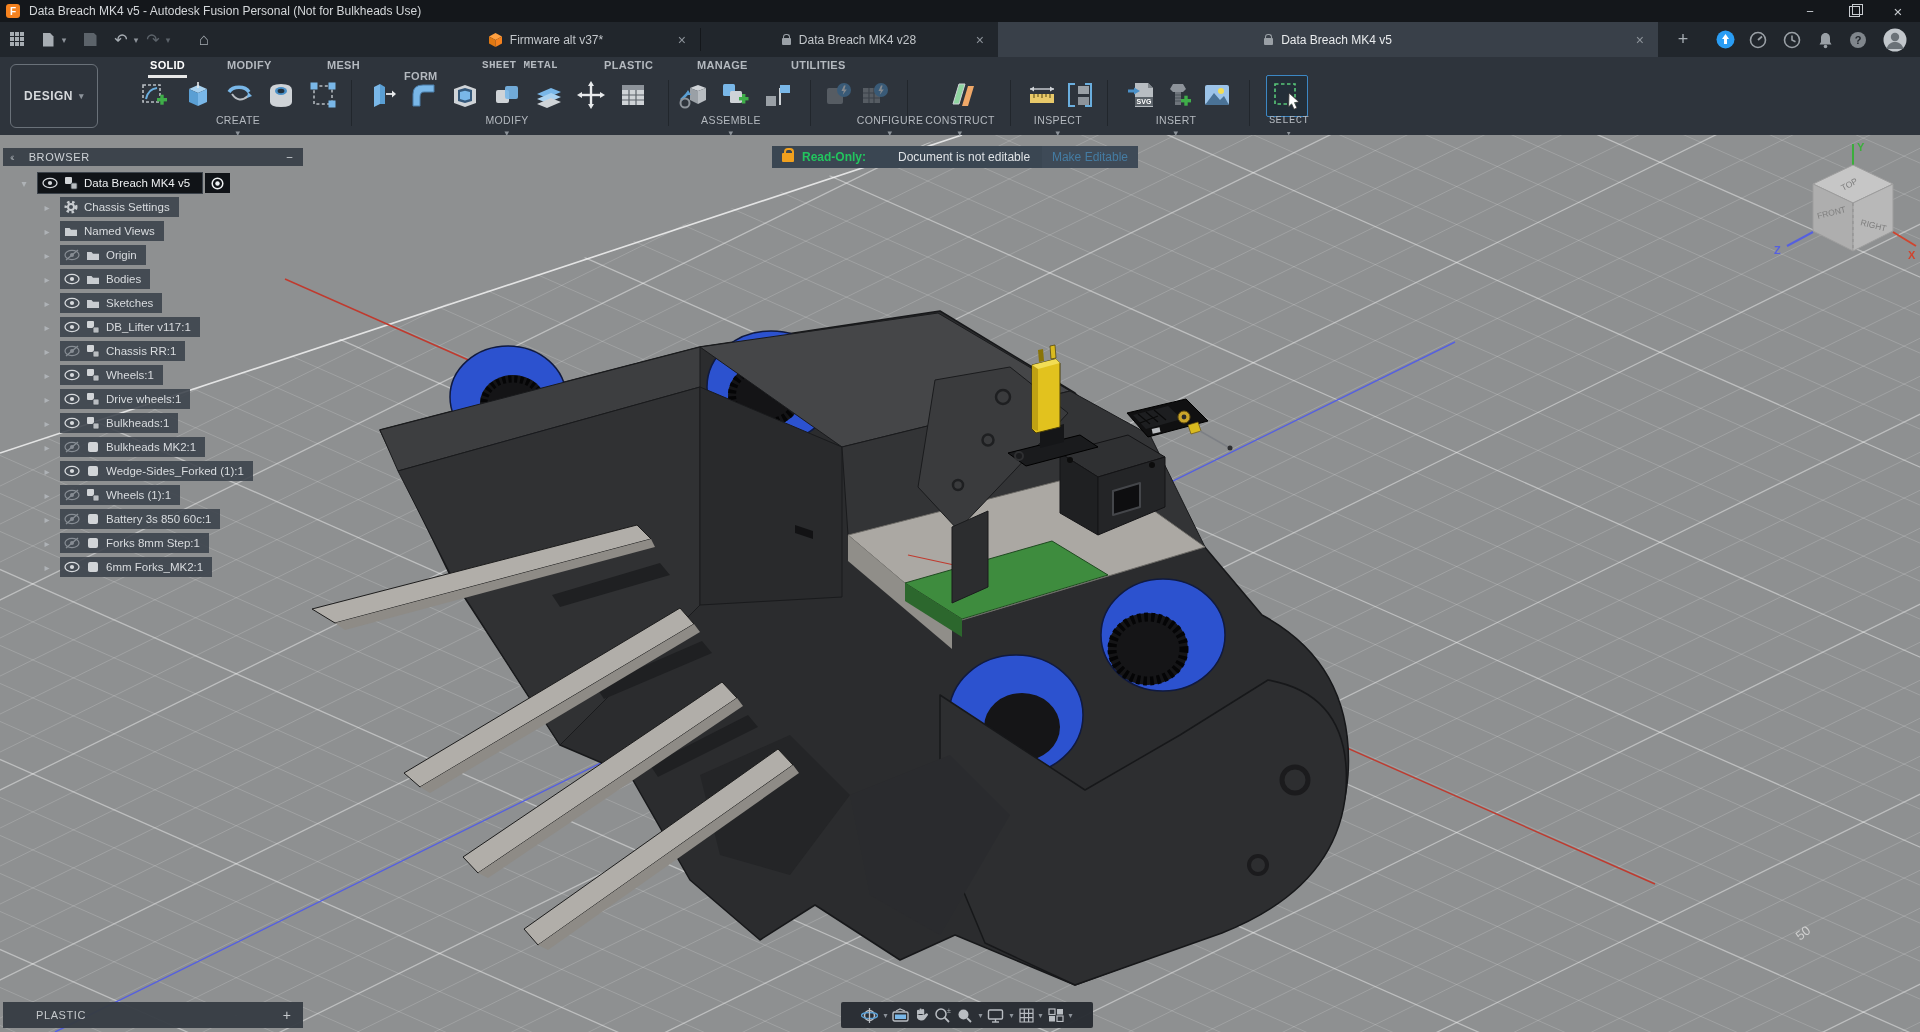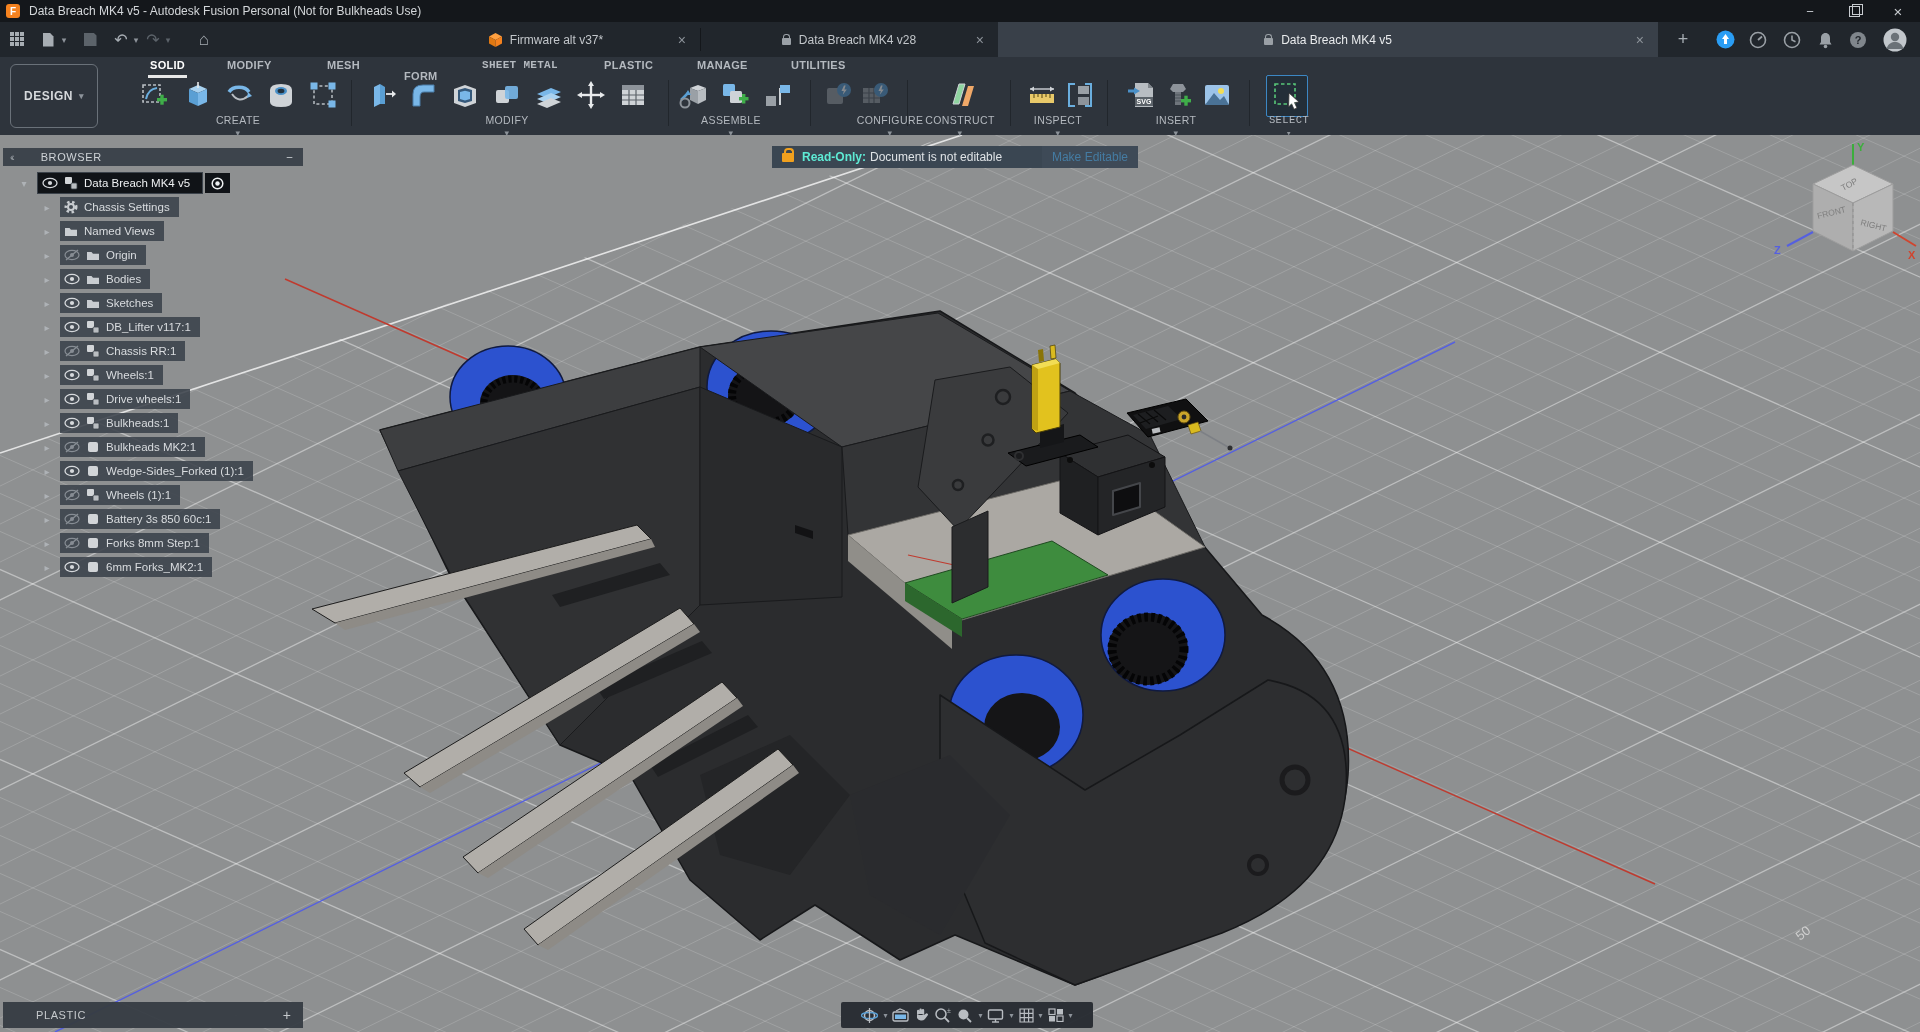--- a/index.html
+++ b/index.html
@@ -52,30 +52,30 @@
   .gsep{position:absolute;top:23px;height:46px;width:1px;background:#21262c;}
   .glabel{position:absolute;top:57px;height:14px;transform:translateX(-50%);color:#b4b9bf;font-size:10.5px;
           letter-spacing:.4px;display:flex;align-items:center;gap:2px;white-space:nowrap;flex-direction:column;}
 
   
   .banner{position:absolute;left:772px;top:146px;width:366px;height:22px;background:#3a4652;z-index:40;
           display:flex;align-items:center;font-size:12px;}
   .banner .blk{position:relative;width:12px;height:9px;background:#f0a01e;border-radius:1px;margin:0 8px 0 10px;}
   .banner .blk:before{content:"";position:absolute;left:2px;top:-5px;width:6px;height:5px;border:2px solid #f0a01e;
           border-bottom:none;border-radius:4px 4px 0 0;}
-  .banner .ro{color:#5eead4;font-weight:bold;margin-right:4px;}
+  .banner .ro{color:#22c55e;font-weight:bold;margin-right:32px;}
   .banner .msg{color:#dfe3e6;}
   .banner .mke{margin-left:auto;height:22px;display:flex;align-items:center;padding:0 10px;background:#414e5b;
           color:#4c9fd8;opacity:.6;}
 
   
   .browser{position:absolute;left:3px;top:148px;z-index:41;font-size:11.5px;}
   .bheader{width:300px;height:18px;background:rgba(57,64,73,.95);display:flex;align-items:center;color:#cfd3d7;}
   .bheader .dbl{color:#9aa0a6;font-size:10px;margin-left:7px;letter-spacing:-2px;}
-  .bheader .btitle{margin-left:28px;letter-spacing:.6px;font-size:11px;}
+  .bheader .btitle{margin-left:16px;letter-spacing:.6px;font-size:11px;}
   .bheader .bmin{margin-left:auto;margin-right:10px;color:#cfd3d7;}
   .brow{position:absolute;height:22px;display:flex;align-items:center;left:37px;}
   .brow.root{left:14px;}
   .brow .arrow{width:14px;color:#aeb2b6;font-size:10px;text-align:center;flex:none;}
   .brow .chip{height:20px;background:rgba(58,65,74,.88);display:flex;align-items:center;padding:0 9px 0 4px;gap:6px;
               color:#d9dcdf;white-space:nowrap;margin-left:6px;}
   .brow.root .chip{background:rgba(10,13,17,.95);color:#eef0f2;border:1px solid #3c434b;padding-right:12px;}
   .brow .radio{height:20px;background:rgba(10,13,17,.95);display:none;align-items:center;padding:0 6px;margin-left:2px;}
   .brow.has-radio .radio{display:flex;}
   .eyes svg,.ricons svg{display:none;vertical-align:middle;}

